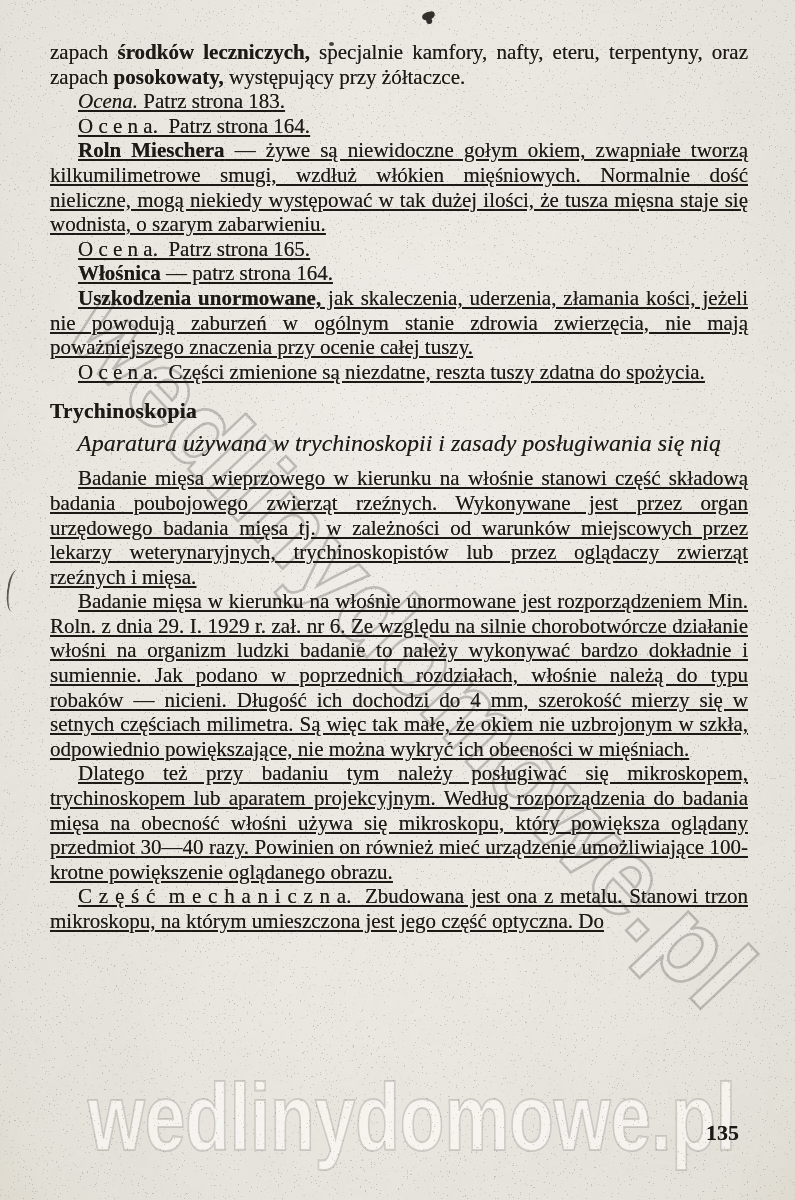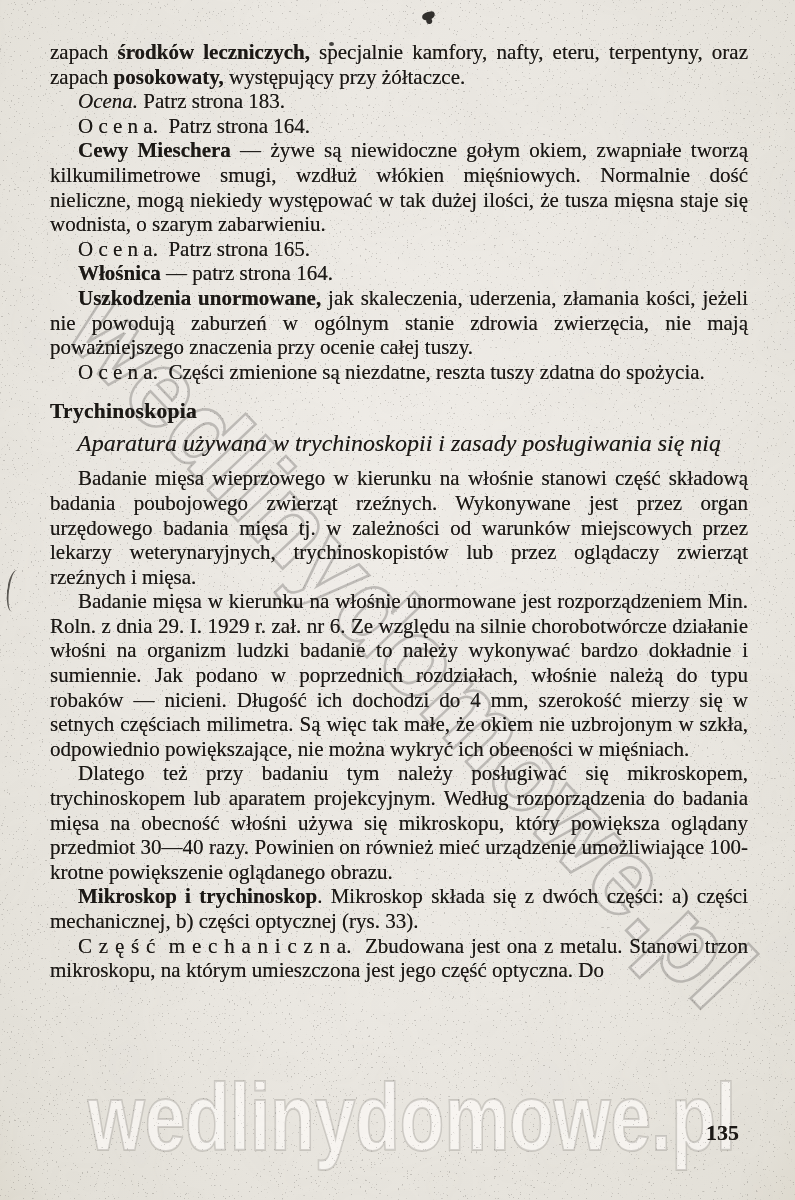--- a/index.html
+++ b/index.html
@@ -24,21 +24,21 @@
   .content { position: absolute; z-index: 2; left: 50px; top: 40px; width: 698px; }
   .noise-layer { z-index: 4; opacity: 0.5; }
 
   .para {
     margin: 0;
     font-size: 21px;
     line-height: 24.6px;
     text-align: justify;
     text-shadow: 0 0 0.5px rgba(25,22,18,0.65);
   }
-  .para.indent { text-indent: 28px; }
+  .para.indent { text-indent: 28px; text-decoration: underline; }
   .seg-bold   { font-weight: 700; }
   .seg-italic { font-style: italic; }
 
   .heading {
     margin: 14px 0 6px 0;
     font-size: 21.5px;
     font-weight: 700;
     text-align: left;
     letter-spacing: 0.3px;
     line-height: 26px;
@@ -112,33 +112,32 @@
 
   <div class="ink-smudge"></div>
   <div class="ink-speck"></div>
   <div class="pen-mark"></div>
 
   <main class="content">
     <div id="defects-paragraphs">
         <p class="para"><span class="seg-normal">zapach </span><span class="seg-bold">środków leczniczych,</span><span class="seg-normal"> specjalnie kamfory, nafty, eteru, terpentyny, oraz zapach </span><span class="seg-bold">posokowaty,</span><span class="seg-normal"> występujący przy żółtaczce.</span></p>
         <p class="para indent"><span class="seg-italic">Ocena.</span><span class="seg-normal"> Patrz strona 183.</span></p>
         <p class="para indent"><span class="seg-normal">O c e n a.&nbsp; Patrz strona 164.</span></p>
-        <p class="para indent"><span class="seg-bold">Cewy Mieschera</span><span class="seg-normal"> — żywe są niewidoczne gołym okiem, zwapniałe tworzą kilkumilimetrowe smugi, wzdłuż włókien mięśniowych. Normalnie dość nieliczne, mogą niekiedy występować w tak dużej ilości, że tusza mięsna staje się wodnista, o szarym zabarwieniu.</span></p>
+        <p class="para indent"><span class="seg-bold">Roln Mieschera</span><span class="seg-normal"> — żywe są niewidoczne gołym okiem, zwapniałe tworzą kilkumilimetrowe smugi, wzdłuż włókien mięśniowych. Normalnie dość nieliczne, mogą niekiedy występować w tak dużej ilości, że tusza mięsna staje się wodnista, o szarym zabarwieniu.</span></p>
         <p class="para indent"><span class="seg-normal">O c e n a.&nbsp; Patrz strona 165.</span></p>
         <p class="para indent"><span class="seg-bold">Włośnica</span><span class="seg-normal"> — patrz strona 164.</span></p>
         <p class="para indent"><span class="seg-bold">Uszkodzenia unormowane,</span><span class="seg-normal"> jak skaleczenia, uderzenia, złamania kości, jeżeli nie powodują zaburzeń w ogólnym stanie zdrowia zwierzęcia, nie mają poważniejszego znaczenia przy ocenie całej tuszy.</span></p>
         <p class="para indent"><span class="seg-normal">O c e n a.&nbsp; Części zmienione są niezdatne, reszta tuszy zdatna do spożycia.</span></p>
       </div>
     <h2 class="heading">Trychinoskopia</h2>
     <p class="subtitle">Aparatura używana w trychinoskopii i zasady posługiwania się nią</p>
     <div id="trichinoscopy-paragraphs">
         <p class="para indent"><span class="seg-normal">Badanie mięsa wieprzowego w kierunku na włośnie stanowi część składową badania poubojowego zwierząt rzeźnych. Wykonywane jest przez organ urzędowego badania mięsa tj. w zależności od warunków miejscowych przez lekarzy weterynaryjnych, trychinoskopistów lub przez oglądaczy zwierząt rzeźnych i mięsa.</span></p>
         <p class="para indent"><span class="seg-normal">Badanie mięsa w kierunku na włośnie unormowane jest rozporządzeniem Min. Roln. z dnia 29. I. 1929 r. zał. nr 6. Ze względu na silnie chorobotwórcze działanie włośni na organizm ludzki badanie to należy wykonywać bardzo dokładnie i sumiennie. Jak podano w poprzednich rozdziałach, włośnie należą do typu robaków — nicieni. Długość ich dochodzi do 4 mm, szerokość mierzy się w setnych częściach milimetra. Są więc tak małe, że okiem nie uzbrojonym w szkła, odpowiednio powiększające, nie można wykryć ich obecności w mięśniach.</span></p>
         <p class="para indent"><span class="seg-normal">Dlatego też przy badaniu tym należy posługiwać się mikroskopem, trychinoskopem lub aparatem projekcyjnym. Według rozporządzenia do badania mięsa na obecność włośni używa się mikroskopu, który powiększa oglądany przedmiot 30—40 razy. Powinien on również mieć urządzenie umożliwiające 100-krotne powiększenie oglądanego obrazu.</span></p>
-        <p class="para indent"><span class="seg-bold">Mikroskop i trychinoskop</span><span class="seg-normal">. Mikroskop składa się z dwóch części: a) części mechanicznej, b) części optycznej (rys. 33).</span></p>
         <p class="para indent"><span class="seg-normal">C z ę ś ć&nbsp; m e c h a n i c z n a.&nbsp; Zbudowana jest ona z metalu. Stanowi trzon mikroskopu, na którym umieszczona jest jego część optyczna. Do</span></p>
       </div>
   </main>
 
   <div class="page-number">135</div>
 
   <svg class="noise-layer" width="795" height="1200" viewBox="0 0 795 1200" xmlns="http://www.w3.org/2000/svg" aria-hidden="true">
     <defs>
       <filter id="specks" x="0" y="0" width="100%" height="100%">
         <feTurbulence type="fractalNoise" baseFrequency="0.55" numOctaves="2" seed="11" result="t"></feTurbulence>

